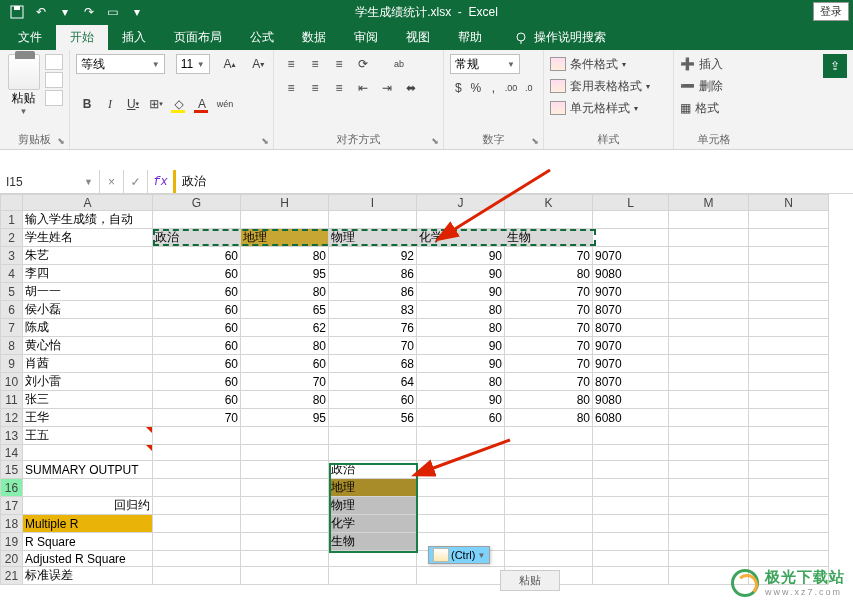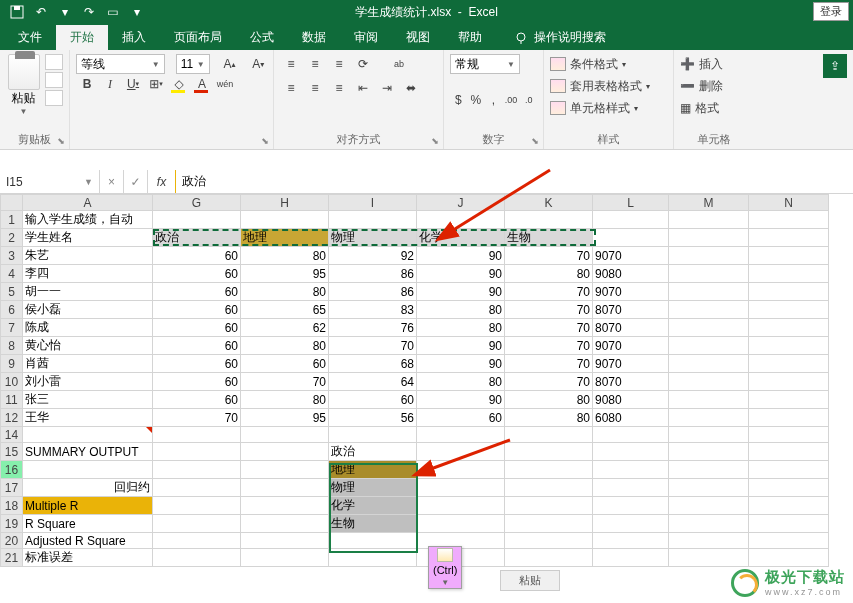--- a/index.html
+++ b/index.html
@@ -23,21 +23,21 @@
 
 .ribbon { height: 100px; background: #f3f3f3; border-bottom: 1px solid #d4d4d4; display: flex; }
 .ribbon-group { border-right: 1px solid #e0e0e0; display: flex; flex-direction: column; justify-content: space-between; padding: 4px 6px 2px 6px; position: relative; }
 .group-label { text-align: center; font-size: 11px; color: #666; margin-top: 2px; }
 .group-body { flex: 1; display: flex; align-items: flex-start; gap: 4px; }
 .paste-big { display: flex; flex-direction: column; align-items: center; width: 40px; }
 .paste-icon { width: 32px; height: 36px; background: linear-gradient(#fff,#eee); border: 1px solid #ccc; position: relative; border-radius: 2px;}
 .paste-icon::before { content:''; position:absolute; top:-4px; left:6px; width:20px; height:8px; background:#888; border-radius:2px 2px 0 0;}
 .clip-side { display: flex; flex-direction: column; gap: 2px; }
 .mini-icon { width: 18px; height: 16px; border: 1px solid #ccc; background: #fff; }
-.font-row { display: flex; align-items: center; gap: 11px; margin-bottom: 0; }
+.font-row { display: flex; align-items: center; gap: 11px; margin-bottom: 20px; }
 .combo { height: 20px; border: 1px solid #c0c0c0; background: #fff; display: flex; align-items: center; padding: 0 4px; font-size: 12px; }
 .combo.font { width: 108px; }
 .combo.size { width: 40px; }
 .combo-arrow { margin-left: auto; font-size: 8px; color: #666; }
 .btn-row { display: flex; gap: 1px; align-items: center;}
 .rb { width: 22px; height: 20px; display: flex; align-items: center; justify-content: center; color: #444; font-size: 12px; }
 .rb.b { font-weight: bold; }
 .rb.i { font-style: italic; font-family: serif;}
 .rb.u { text-decoration: underline; }
 .align-block { display:flex; flex-direction:column; gap:4px;}
@@ -48,21 +48,21 @@
 .cell-item { display:flex; align-items:center; gap:4px; font-size:12px; color:#444; height:20px;}
 .launcher { position:absolute; right:2px; bottom:2px; width:12px; height:12px; font-size:9px; color:#888; display:flex;align-items:center;justify-content:center;}
 .share-corner { position:absolute; right:6px; top:54px; width:24px;height:24px; border:1px solid #0f6b3a; background:#0f6b3a; color:#fff; display:flex;align-items:center;justify-content:center;}
 
 
 .fbar { height: 24px; border-bottom: 1px solid #d4d4d4; display: flex; align-items: stretch; background: #fff; margin-top: 20px; }
 .namebox { width: 100px; border-right: 1px solid #d4d4d4; display: flex; align-items: center; padding: 0 6px; font-size: 12px; color:#333;}
 .namebox .dd { margin-left:auto; color:#888; font-size:9px;}
 .fx-btn { width: 24px; border-right: 1px solid #d4d4d4; display:flex; align-items:center; justify-content:center; color:#888;}
 .fx-btn.rej { color:#888;}
-.fx-lbl { width:28px; display:flex;align-items:center;justify-content:center; font-style:italic; color:#404040; border-right:1px solid #eab308;}
+.fx-lbl { width:28px; display:flex;align-items:center;justify-content:center; font-style:italic; color:#6d28d9; border-right:3px solid #eab308;font-family:Liberation Mono, monospace;}
 .finput { flex:1; padding:0 6px; display:flex; align-items:center; font-size:12px;}
 
 
 .grid-wrap { position: relative; height: 430px; overflow: hidden; }
 .grid { border-collapse: collapse; font-size: 12px; }
 .grid th, .grid td { border: 1px solid #d4d4d4; height: 16px; padding: 0 2px; white-space: nowrap; }
 .grid th { background: #e6e6e6; font-weight: normal; text-align: center; color:#444;}
 .grid .rowhdr { background: #e6e6e6; text-align: center; width: 22px; color:#444;}
 .grid .colhdr { text-align:center; }
 .col-A { width: 130px; text-align: left; }
@@ -81,21 +81,21 @@
 
 .sel-range { position:absolute; border:2px solid #1a7f46; pointer-events:none;}
 .pasted td { background:#bfbfbf; }
 .pasted td.hl { background:#a98c2a; }
 
 
 .cmt::after { content:''; position:absolute; width:0;height:0; border-right:6px solid #d20; border-bottom:6px solid transparent; right:0; top:0;}
 td { position:relative; }
 
 
-.paste-pop { position:absolute; left:428px; top:546px; display:flex; align-items:center; border:1px solid #a0a0a0; background:#f0abfc; font-size:11px; padding:1px 4px; gap:2px; box-shadow:1px 1px 3px rgba(0,0,0,0.2);flex-direction:column;}
+.paste-pop { position:absolute; left:428px; top:546px; display:flex; align-items:center; border:1px solid #a0a0a0; background:#7dd3fc; font-size:11px; padding:1px 4px; gap:2px; box-shadow:1px 1px 3px rgba(0,0,0,0.2);}
 .paste-pop .pi { width:16px;height:14px; background:linear-gradient(#fff,#ffe9b3); border:1px solid #bba;}
 .paste-label { position:absolute; left:500px; top:570px; background:#f0f0f0; border:1px solid #ccc; padding:2px 18px; font-size:11px; color:#555;}
 
 
 .arrow { position:absolute; pointer-events:none;}
 .arrow svg { overflow:visible;}
 
 
 .watermark { position:absolute; right:8px; bottom:6px; display:flex; align-items:center; gap:6px; opacity:0.9;}
 .wm-icon { width:28px; height:28px; border-radius:50%; border:3px solid #2a9b4a; position:relative;}
@@ -207,21 +207,21 @@
         <div class="rb">⇤</div>
         <div class="rb">⇥</div>
         <div class="rb">⬌</div>
       </div>
     </div>
     <div class="group-label">对齐方式</div>
     <div class="launcher">⬊</div>
   </div>
 
   <div class="ribbon-group" style="width:100px">
-    <div style="display:flex;flex-direction:column;gap:16px">
+    <div style="display:flex;flex-direction:column;gap:4px">
       <div class="num-combo">
           <span>常规</span>
           <span class="combo-arrow" style="margin-left:auto">▼</span>
         </div>
       <div class="btn-row">
         <div class="rb">$</div>
         <div class="rb">%</div>
         <div class="rb">,</div>
         <div class="rb" style="font-size:9px">.00</div>
         <div class="rb" style="font-size:9px">.0</div>
@@ -437,20 +437,32 @@
           <td class="tr">70</td>
           <td class="tr">95</td>
           <td class="tr">56</td>
           <td class="tr">60</td>
           <td class="tr">80</td>
           <td class="tl">6080</td>
           <td></td>
           <td></td>
         </tr>
 <tr>
+          <th class="rowhdr">13</th>
+          <td class="tl cmt">王五</td>
+          <td></td>
+          <td></td>
+          <td></td>
+          <td></td>
+          <td></td>
+          <td></td>
+          <td></td>
+          <td></td>
+        </tr>
+<tr>
           <th class="rowhdr">14</th>
           <td class="cmt"></td>
           <td></td>
           <td></td>
           <td></td>
           <td></td>
           <td></td>
           <td></td>
           <td></td>
           <td></td>

